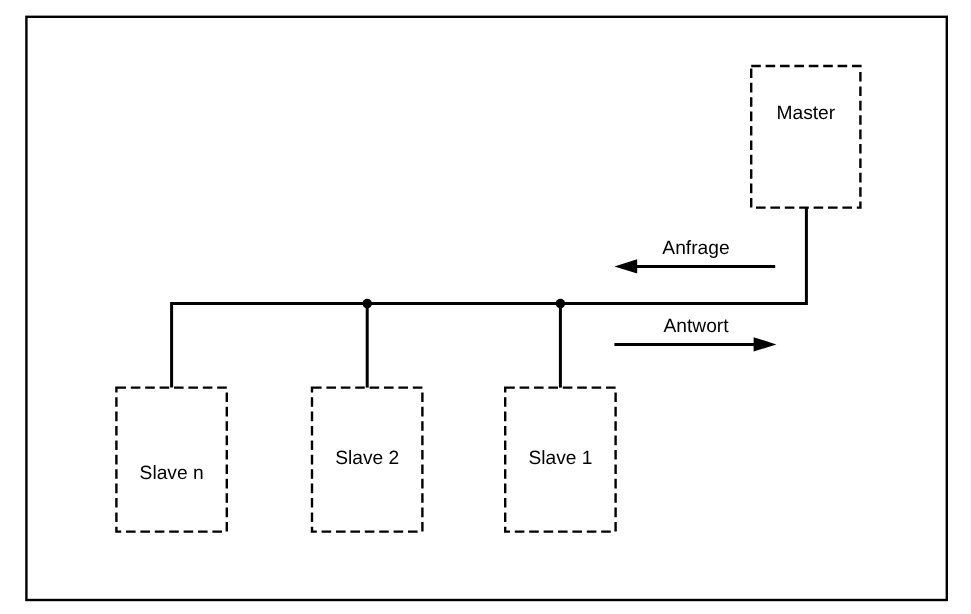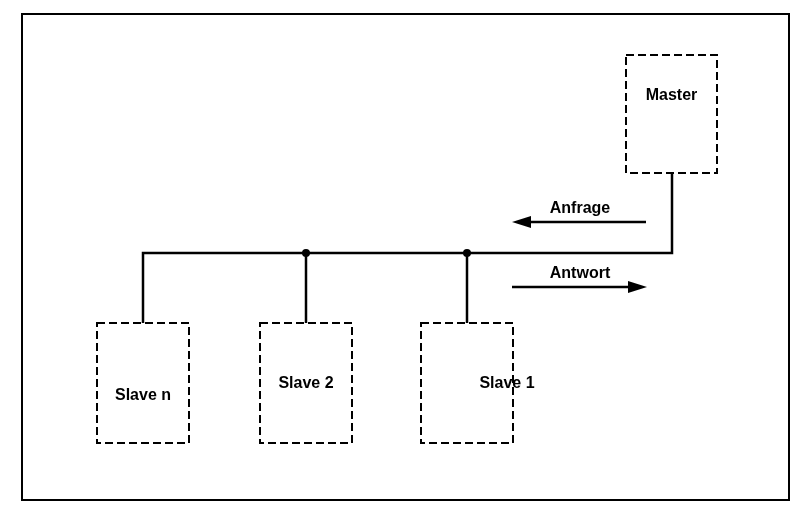--- a/index.html
+++ b/index.html
@@ -20,26 +20,25 @@
     left: 0;
     top: 0;
   }
   .label {
     position: absolute;
     color: #000000;
     font-size: 16px;
     line-height: 16px;
     text-align: center;
     white-space: nowrap;
-    font-weight: bold;
   }
   .label-master   { left: 626px; top:  87px; width:  91px; }
   .label-slave-n  { left:  97px; top: 387px; width:  92px; }
   .label-slave-2  { left: 260px; top: 375px; width:  92px; }
-  .label-slave-1  { left: 421px; top: 375px; width:  92px; padding-left: 40px; }
+  .label-slave-1  { left: 421px; top: 375px; width:  92px; }
   .label-anfrage  { left: 510px; top: 200px; width: 140px; }
   .label-antwort  { left: 510px; top: 265px; width: 140px; }
 </style>
 </head>
 <body>
 
 <div class="canvas">
 
   <svg width="809" height="512" viewBox="0 0 809 512">
 

